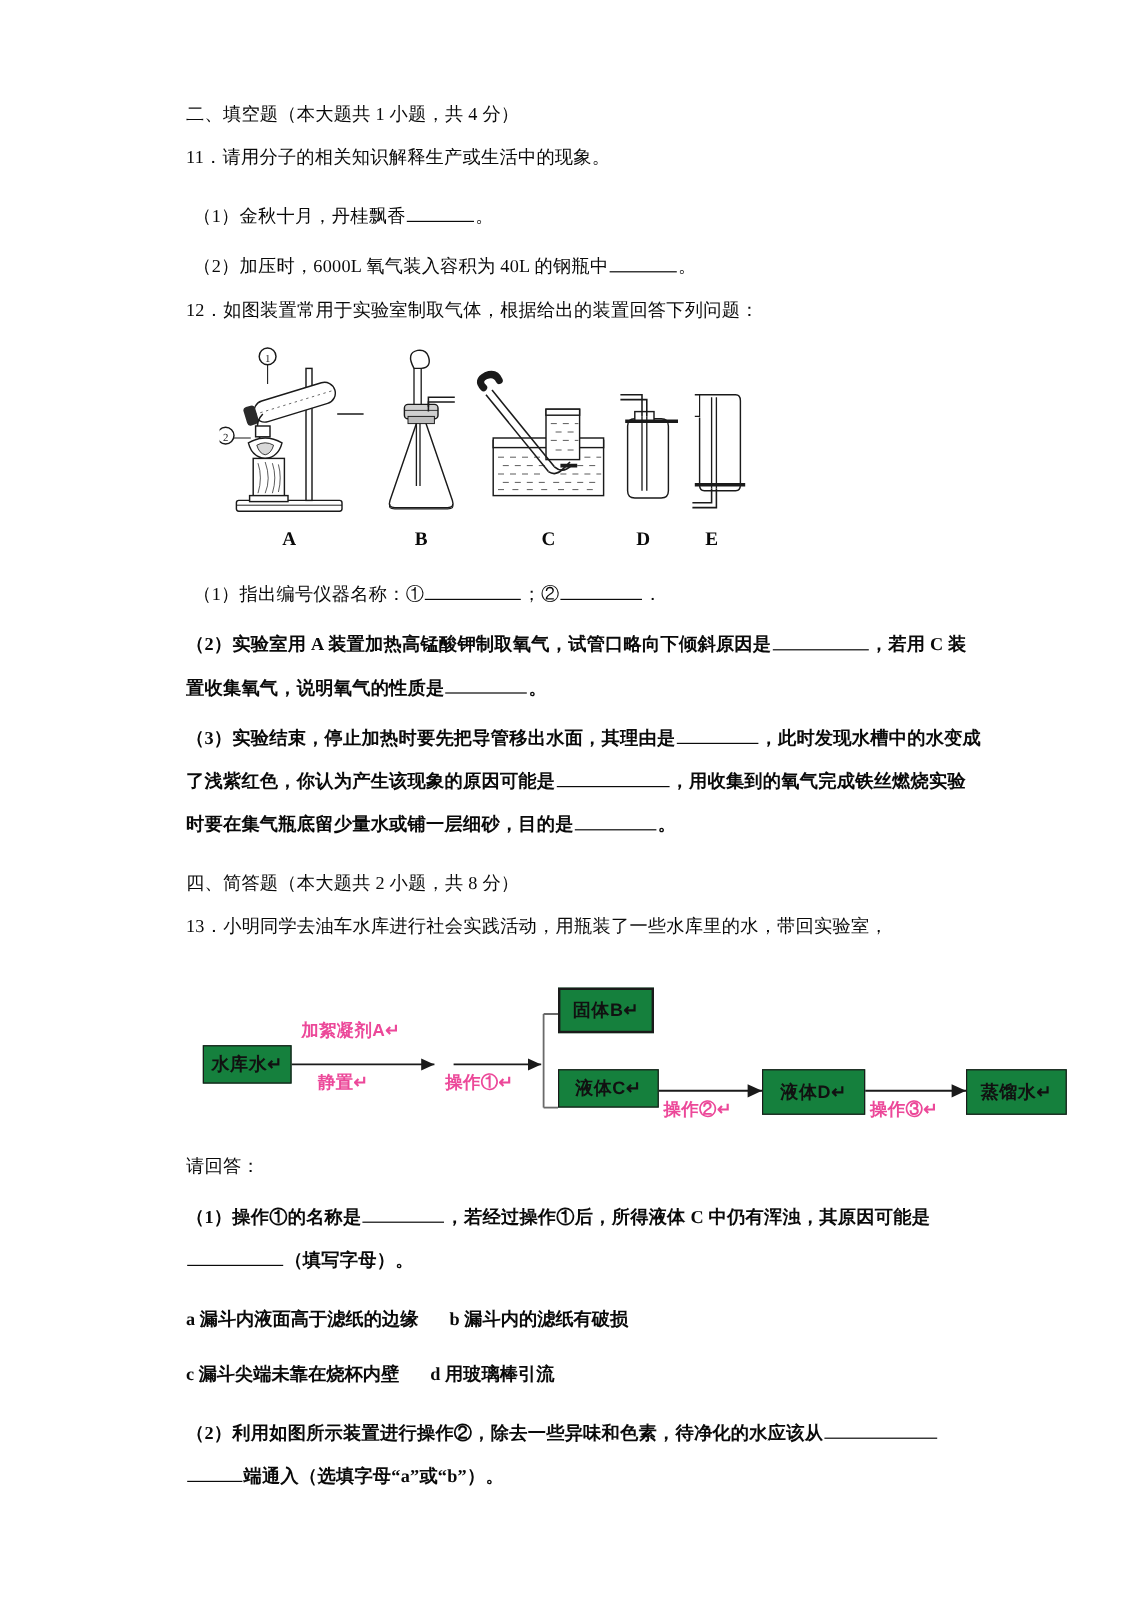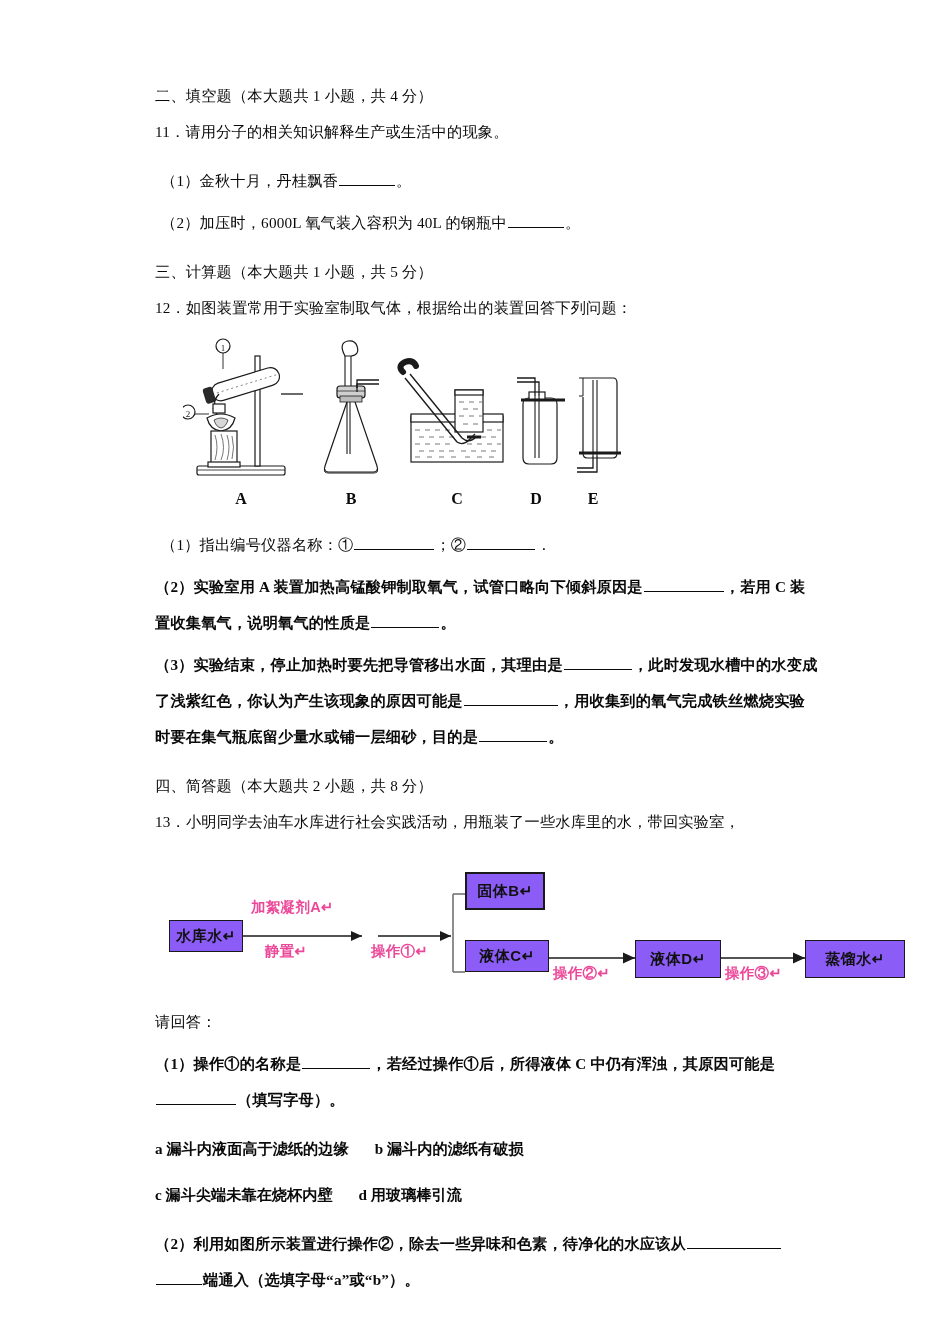--- a/index.html
+++ b/index.html
@@ -93,21 +93,21 @@
   
   .flow {
     position: relative;
     width: 700px;
     height: 122px;
     margin: 22px 0 0 10px;
   }
   .fbox {
     position: absolute;
     border: 1.4px solid #1a1a1a;
-    background: #8b5cf6;
+    background: #15803d;
     display: flex;
     align-items: center;
     justify-content: center;
     font-family: "Liberation Sans", sans-serif;
     font-size: 15px;
     font-weight: bold;
     color: #111;
     letter-spacing: 0.5px;
     white-space: nowrap;
   }
@@ -132,21 +132,20 @@
   <p class="q-line">11．请用分子的相关知识解释生产或生活中的现象。</p>
 
   <p class="sub-line gap-top-md">
     <span>（1）金秋十月，丹桂飘香</span><span class="blank b-sm"></span><span>。</span>
   </p>
 
   <p class="sub-line gap-top-sm">
     <span>（2）加压时，6000L 氧气装入容积为 40L 的钢瓶中</span><span class="blank b-sm"></span><span>。</span>
   </p>
 
-  <p class="sec-head gap-top-md">三、计算题（本大题共 1 小题，共 5 分）</p>
   <p class="q-line">12．如图装置常用于实验室制取气体，根据给出的装置回答下列问题：</p>
 
   <div class="apparatus">
     <svg width="440" height="152" viewBox="0 0 440 152" fill="none" stroke="#1a1a1a" stroke-width="1.2">
 
       <g>
 
         <rect x="14" y="128" width="88" height="9" rx="2" fill="#fff"></rect>
         <path d="M14 132 H102" stroke-width="0.8"></path>
 
@@ -316,21 +315,21 @@
 
     <div class="fbox thick" style="left:300px; top:10px; width:80px; height:38px;">固体B↵</div>
     <div class="fbox" style="left:300px; top:78px; width:84px; height:32px;">液体C↵</div>
 
     <div class="flabel" style="left:388px; top:102px;">操作②↵</div>
 
     <div class="fbox" style="left:470px; top:78px; width:86px; height:38px;">液体D↵</div>
 
     <div class="flabel" style="left:560px; top:102px;">操作③↵</div>
 
-    <div class="fbox" style="left:640px; top:78px; width:100px; height:38px;">蒸馏水↵</div>
+    <div class="fbox" style="left:640px; top:78px; width:84px; height:38px;">蒸馏水↵</div>
   </div>
 
   <p class="plain-line gap-top-lg">请回答：</p>
 
   <p class="wrap-line gap-top-sm">
     <span>（1）操作①的名称是</span><span class="blank b-md"></span><span>，若经过操作①后，所得液体 C 中仍有浑浊，其原因可能是</span><span class="blank b-lg"></span><span>（填写字母）。</span>
   </p>
 
   <p class="opt-row">
     <span>a 漏斗内液面高于滤纸的边缘</span><span class="opt-gap"></span><span>b 漏斗内的滤纸有破损</span>

